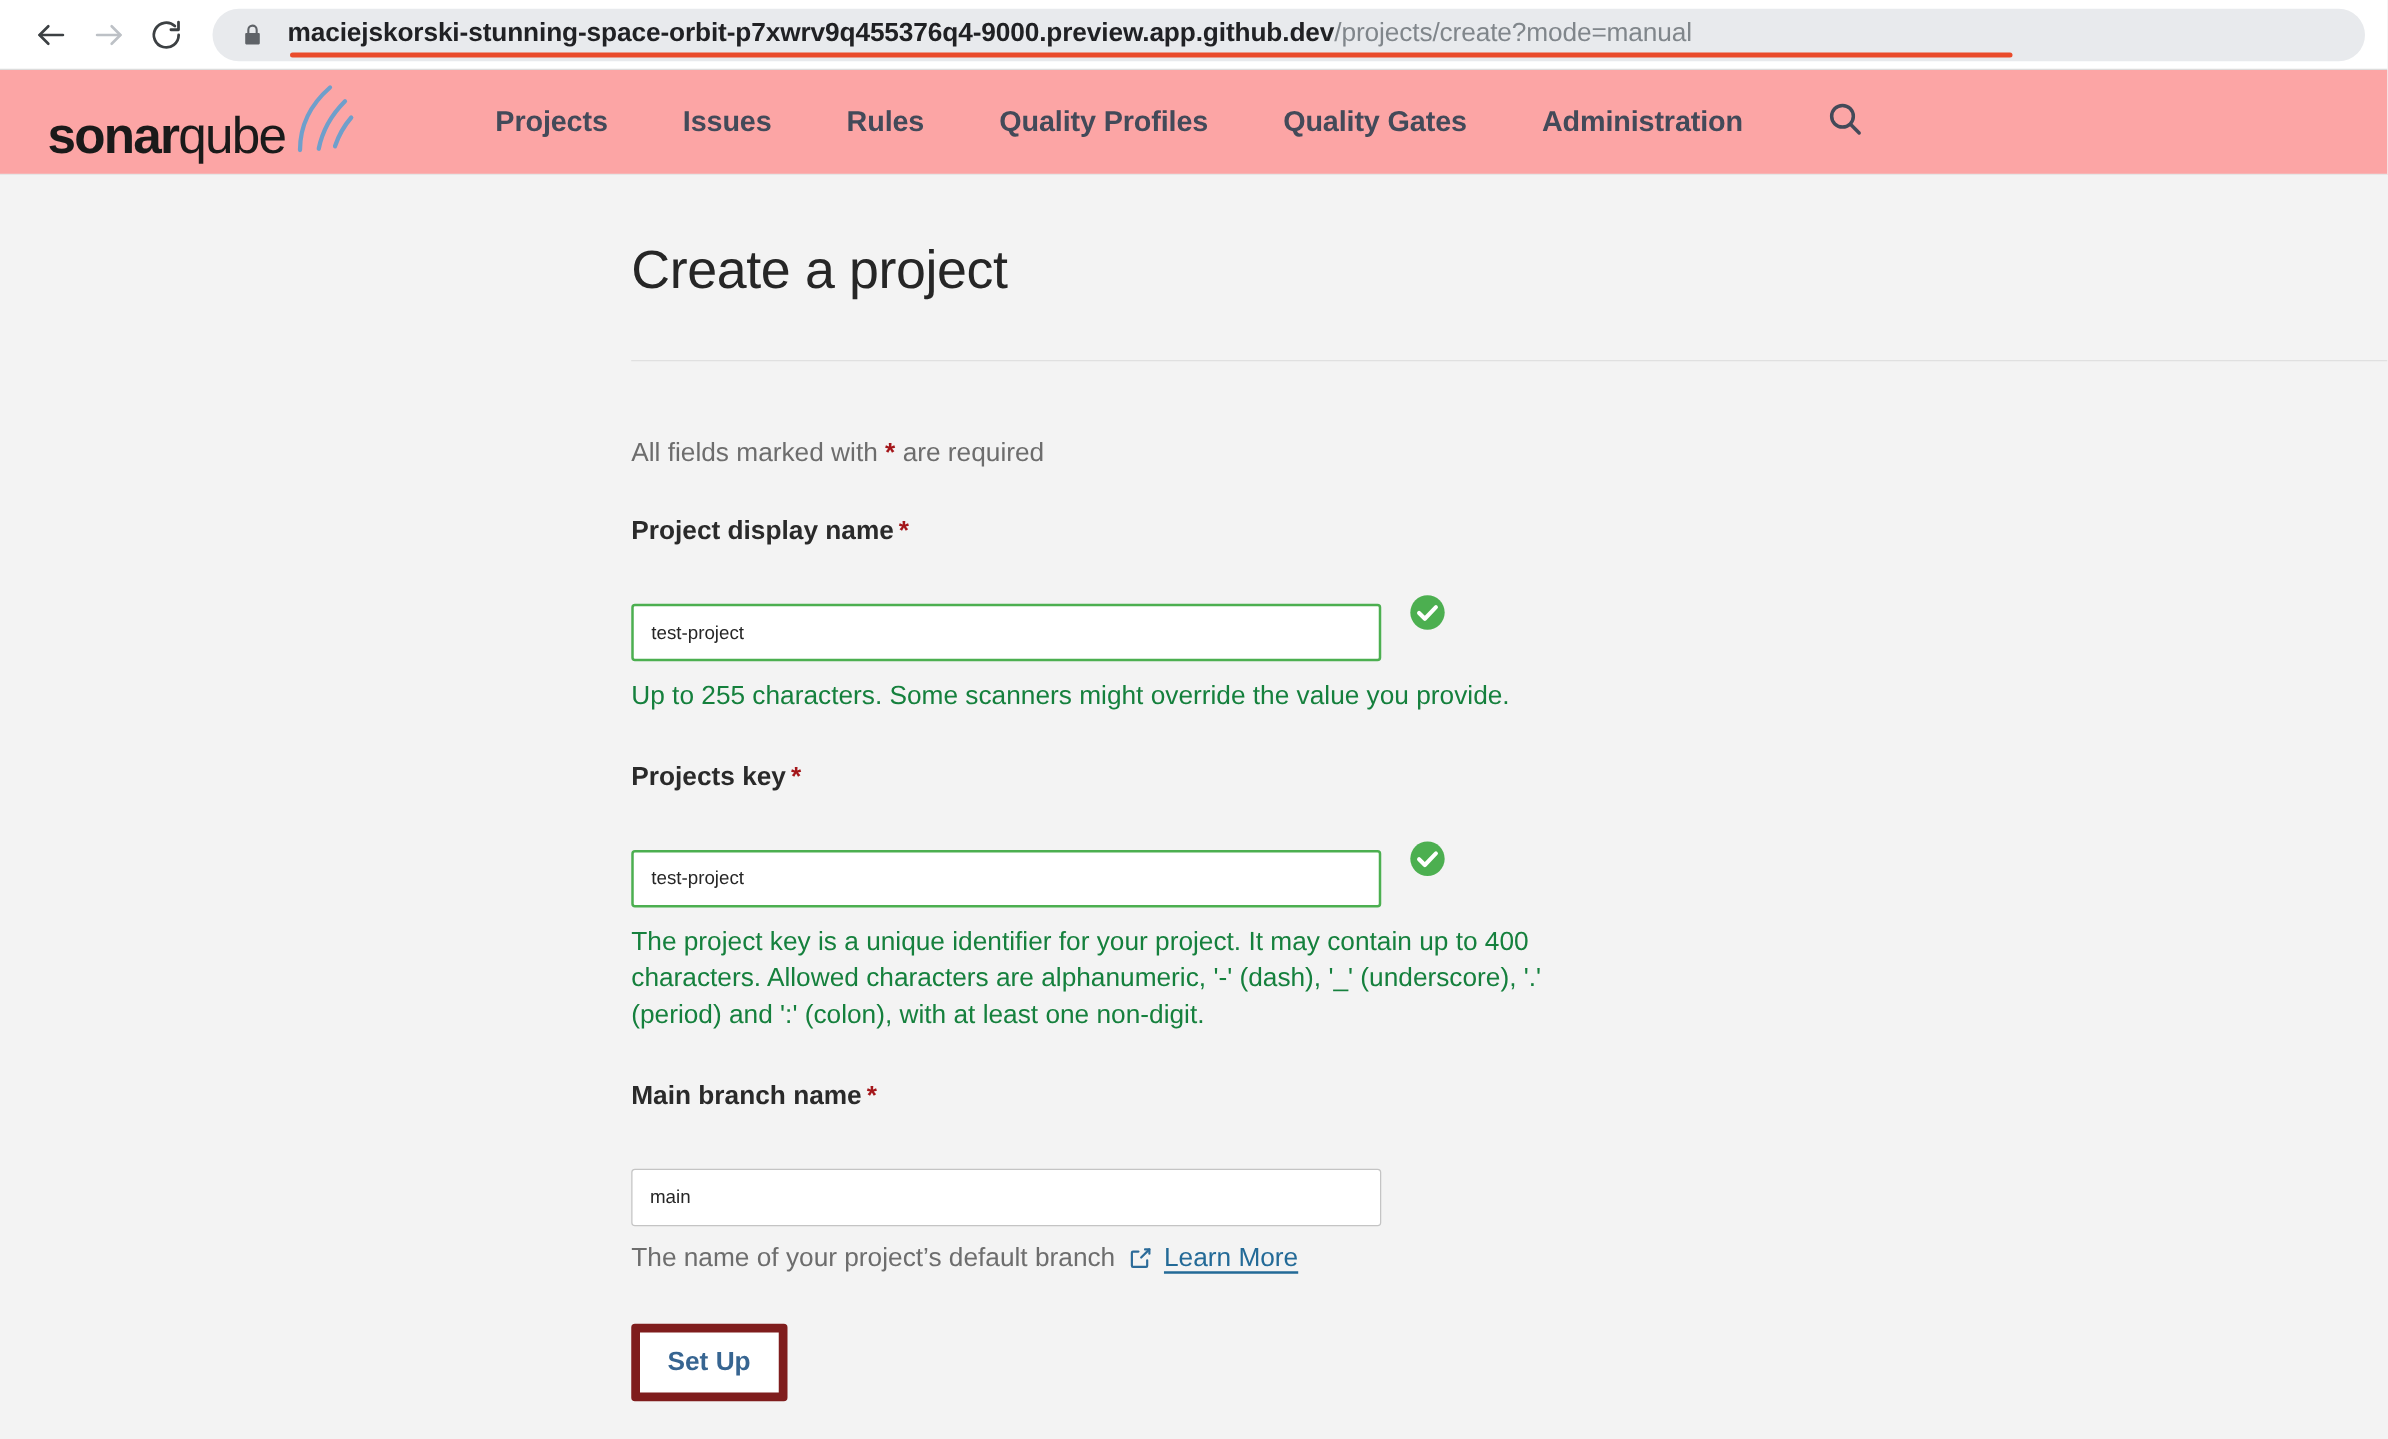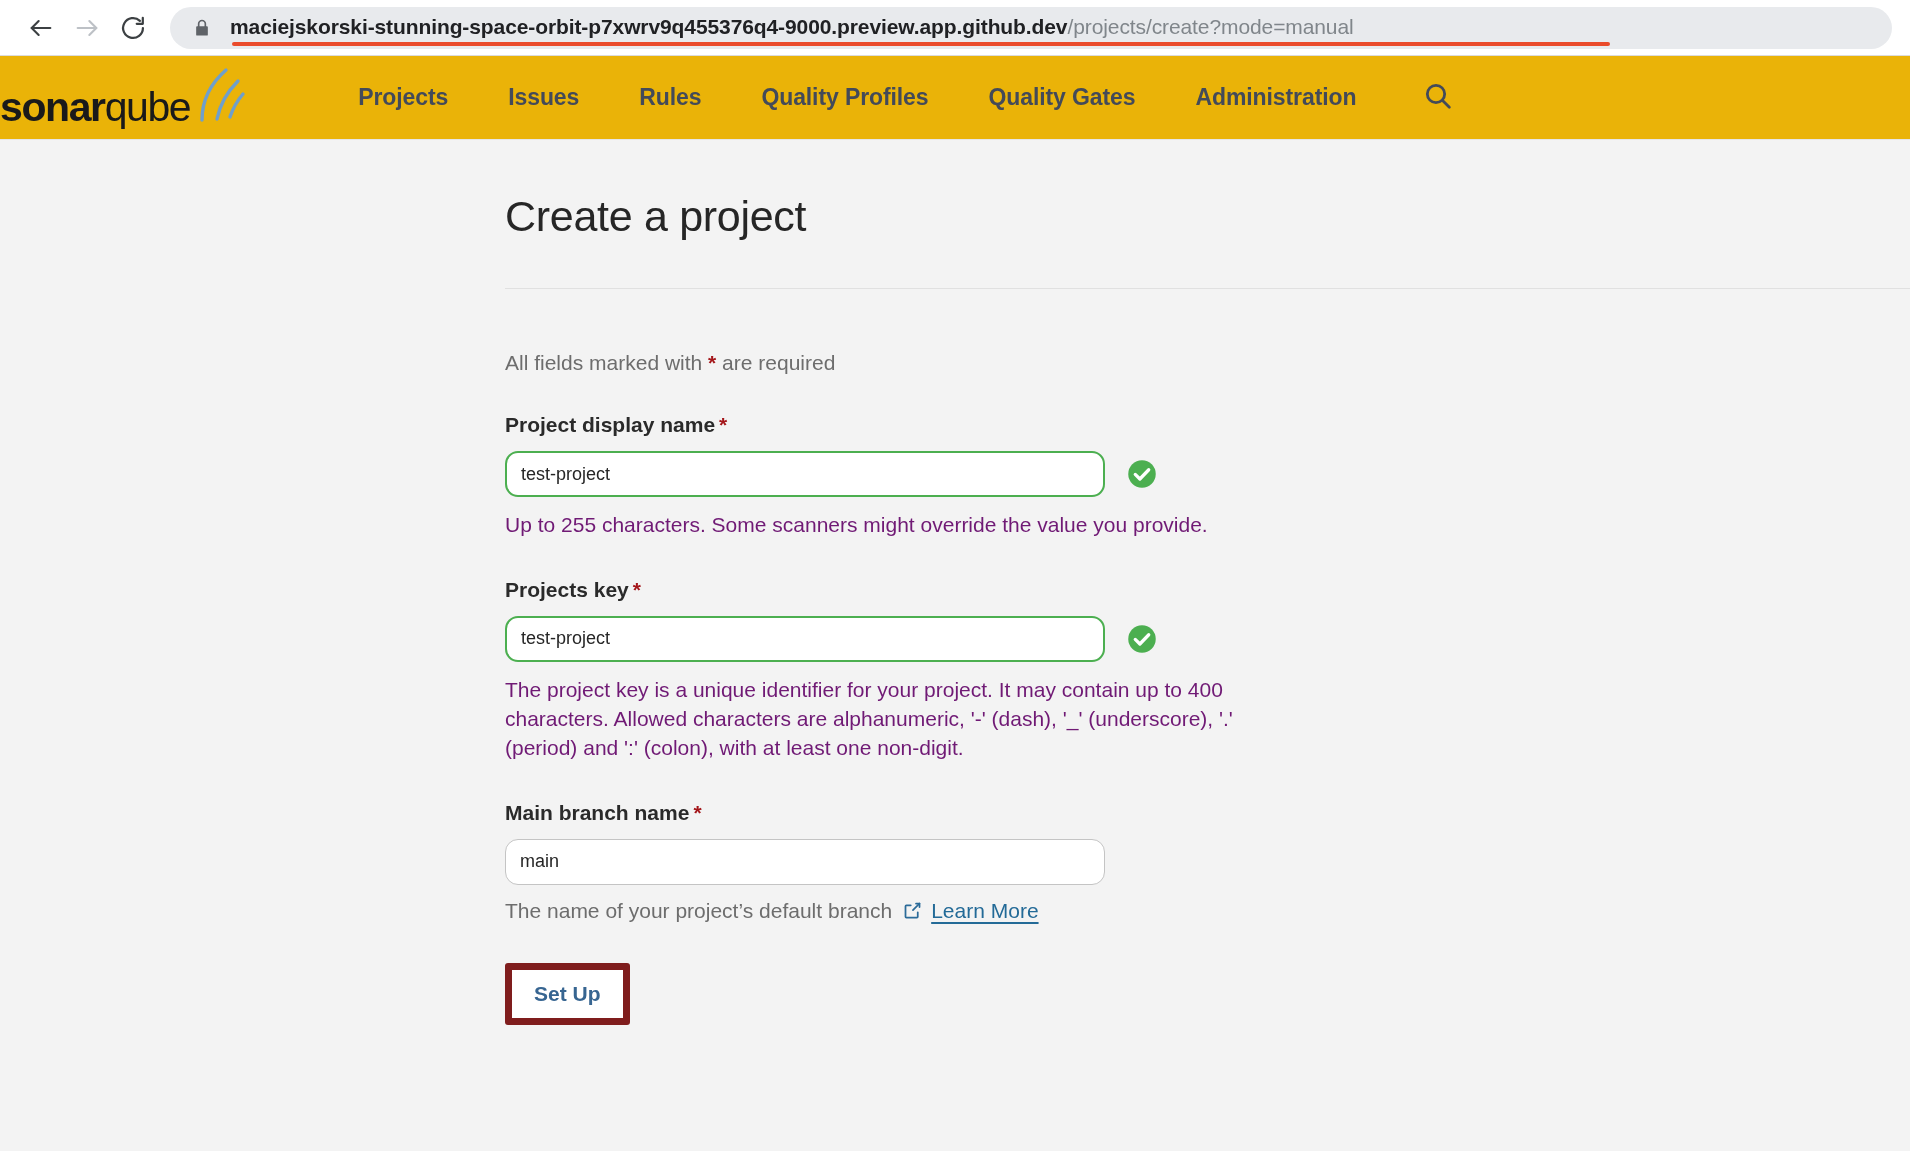--- a/index.html
+++ b/index.html
@@ -59,23 +59,24 @@
     bottom: 3px;
     height: 4px;
     width: 1378px;
     background: #ea4b2b;
     border-radius: 2px;
   }
 
   
   .app-header {
     height: 84px;
-    background: #eab308;
+    background: #fca5a5;
     display: flex;
     align-items: center;
+    padding-left: 38px;
     border-bottom: 1px solid #e6e6e6;
   }
   .logo {
     display: flex;
     align-items: flex-end;
     margin-right: 82px;
     flex: 0 0 auto;
     position: relative;
   }
   .logo-text { font-size: 41px; line-height: 1; color: #1a1a1a; letter-spacing: -1.4px; }
@@ -136,41 +137,42 @@
     color: #2a2a2a;
     margin-bottom: 14px;
   }
   .field-label .req-star { margin-left: 4px; }
 
   .input-row { display: flex; align-items: center; }
   .text-input {
     width: 600px;
     height: 46px;
     border: 1px solid #c4c4c4;
-    border-radius: 13px;
+    border-radius: 3px;
     background: #ffffff;
     font-family: "Liberation Sans", sans-serif;
-    font-size: 18px;
+    font-size: 15px;
     color: #262626;
     padding: 0 14px;
     outline: none;
+    margin-top: 32px;
   }
   .text-input.valid { border: 2px solid #4caf50; }
 
   .check-icon {
     margin-left: 22px;
     width: 30px; height: 30px;
     flex: 0 0 auto;
     display: flex;
   }
 
   .helper-text {
     font-size: 21px;
     line-height: 1.38;
-    color: #701a75;
+    color: #15803d;
     margin-top: 14px;
     max-width: 800px;
   }
   .helper-text.wide { max-width: 805px; }
 
   .branch-help {
     font-size: 21px;
     color: #6d6d6d;
     margin-top: 14px;
     display: flex;

